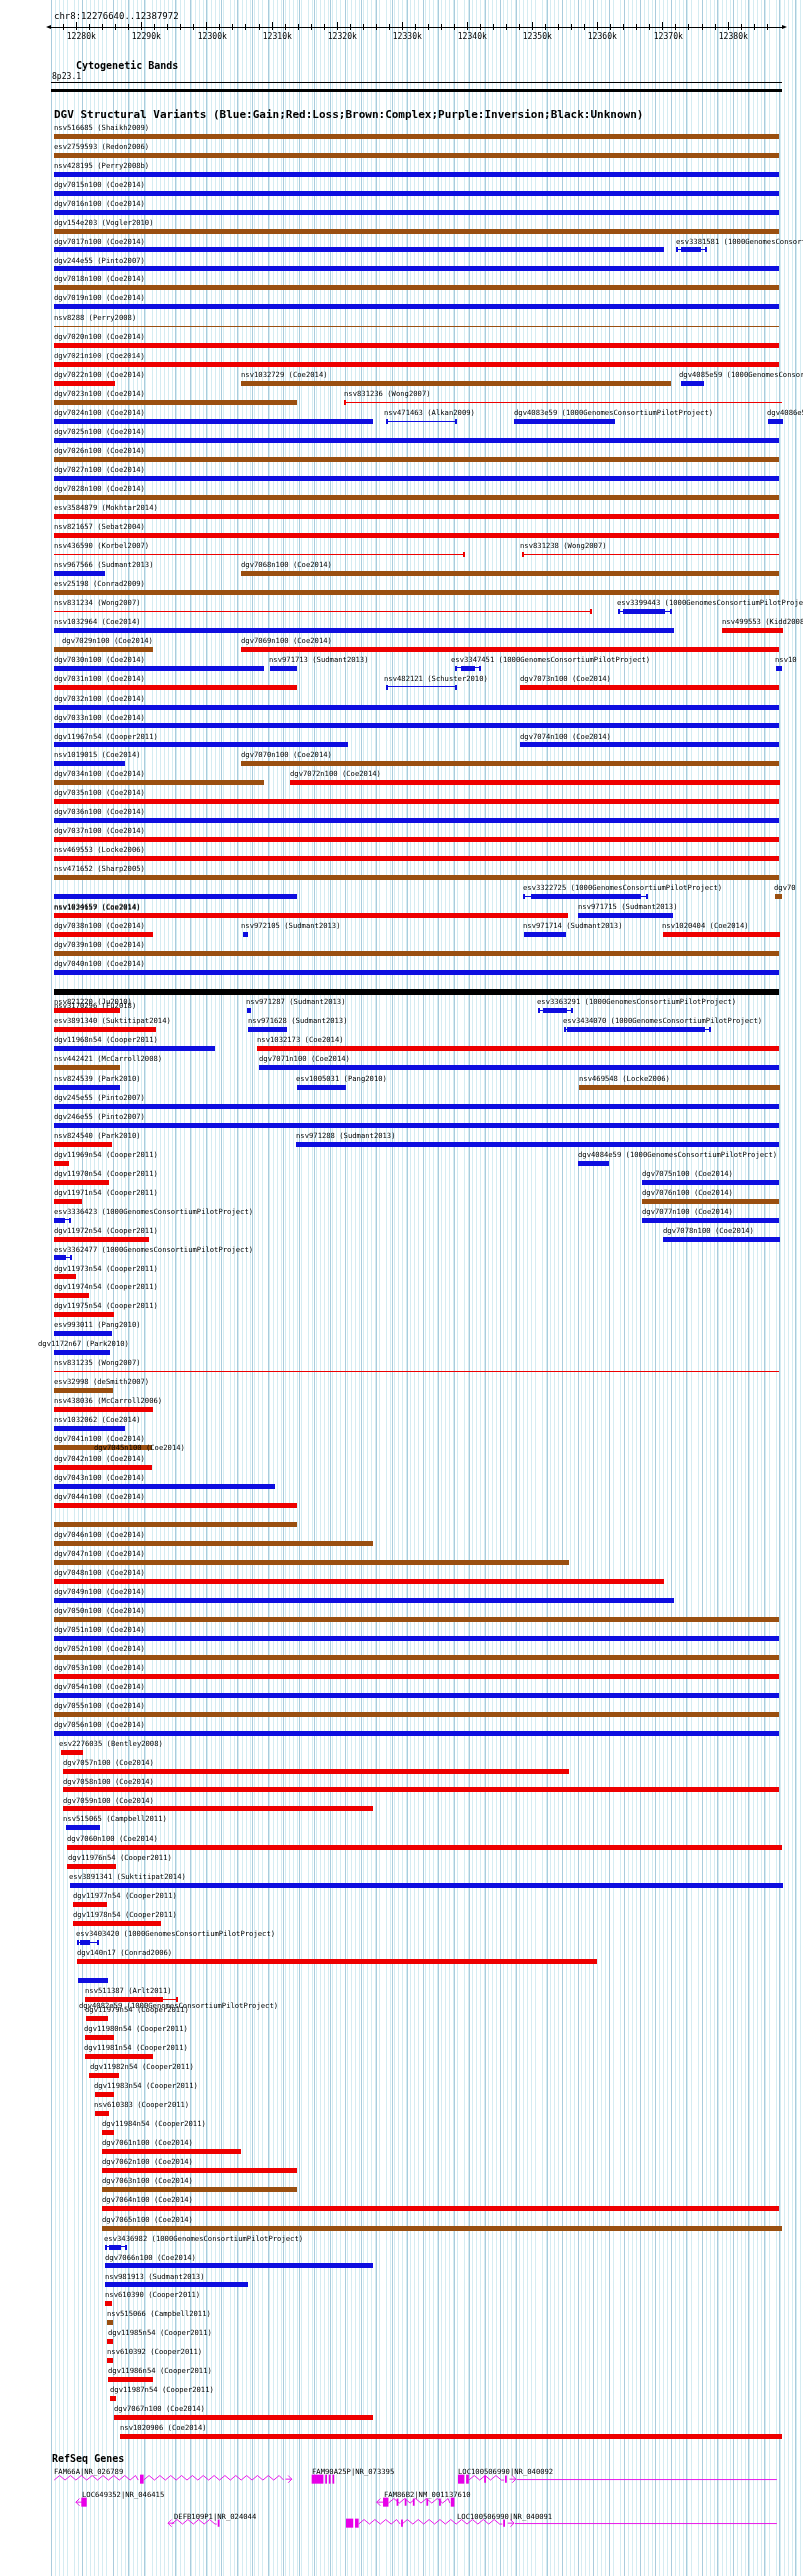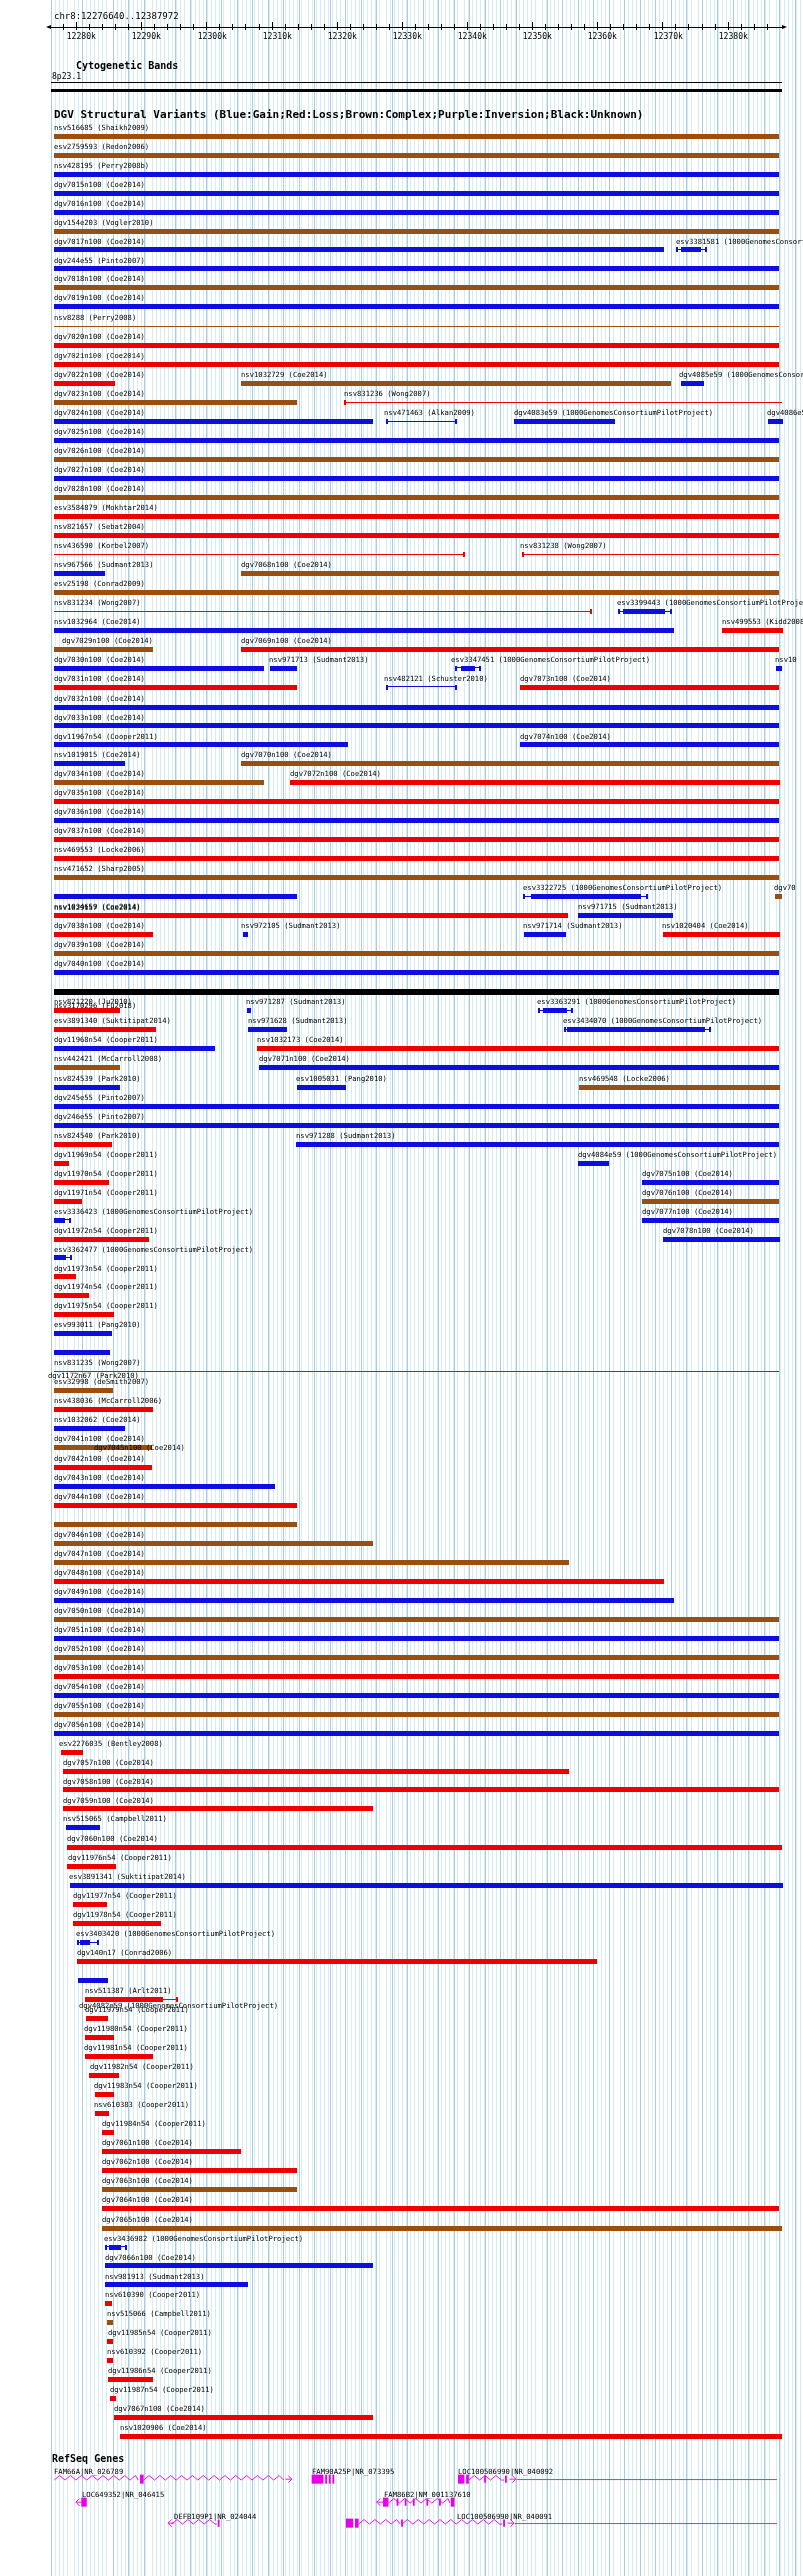--- a/index.html
+++ b/index.html
@@ -351,21 +351,21 @@
       <div class="seg" style="left: 70px; top: 1255px; width: 1.8px; height: 5.4px; background: rgb(14, 14, 224);"></div>
       <div class="seg" style="left: 54px; top: 1255px; width: 11.7px; height: 5.4px; background: rgb(14, 14, 224);"></div>
       <div class="lbl" style="left: 54px; top: 1265px;">dgv11973n54 (Cooper2011)</div>
       <div class="seg" style="left: 54px; top: 1274px; width: 22px; height: 5.4px; background: rgb(238, 0, 0);"></div>
       <div class="lbl" style="left: 54px; top: 1283px;">dgv11974n54 (Cooper2011)</div>
       <div class="seg" style="left: 54px; top: 1293px; width: 35px; height: 5.4px; background: rgb(238, 0, 0);"></div>
       <div class="lbl" style="left: 54px; top: 1302px;">dgv11975n54 (Cooper2011)</div>
       <div class="seg" style="left: 54px; top: 1312px; width: 60px; height: 5.4px; background: rgb(238, 0, 0);"></div>
       <div class="lbl" style="left: 54px; top: 1321px;">esv993011 (Pang2010)</div>
       <div class="seg" style="left: 54px; top: 1331px; width: 58px; height: 5.4px; background: rgb(14, 14, 224);"></div>
-      <div class="lbl" style="left: 48px; top: 1340px; margin-top: 32px;">dgv1172n67 (Park2010)</div>
+      <div class="lbl" style="left: 38px; top: 1340px;">dgv1172n67 (Park2010)</div>
       <div class="seg" style="left: 54px; top: 1350px; width: 56px; height: 5.4px; background: rgb(14, 14, 224);"></div>
       <div class="lbl" style="left: 54px; top: 1359px;">nsv831235 (Wong2007)</div>
       <div class="seg" style="left: 54px; top: 1371px; width: 725px; height: 0.9px; background: rgb(238, 0, 0);"></div>
       <div class="lbl" style="left: 54px; top: 1378px;">esv32998 (deSmith2007)</div>
       <div class="seg" style="left: 54px; top: 1388px; width: 59px; height: 5.4px; background: rgb(154, 79, 16);"></div>
       <div class="lbl" style="left: 54px; top: 1397px;">nsv438036 (McCarroll2006)</div>
       <div class="seg" style="left: 54px; top: 1407px; width: 99px; height: 5.4px; background: rgb(238, 0, 0);"></div>
       <div class="lbl" style="left: 54px; top: 1416px;">nsv1032062 (Coe2014)</div>
       <div class="seg" style="left: 54px; top: 1426px; width: 71px; height: 5.4px; background: rgb(14, 14, 224);"></div>
       <div class="lbl" style="left: 54px; top: 1435px;">dgv7041n100 (Coe2014)</div>

